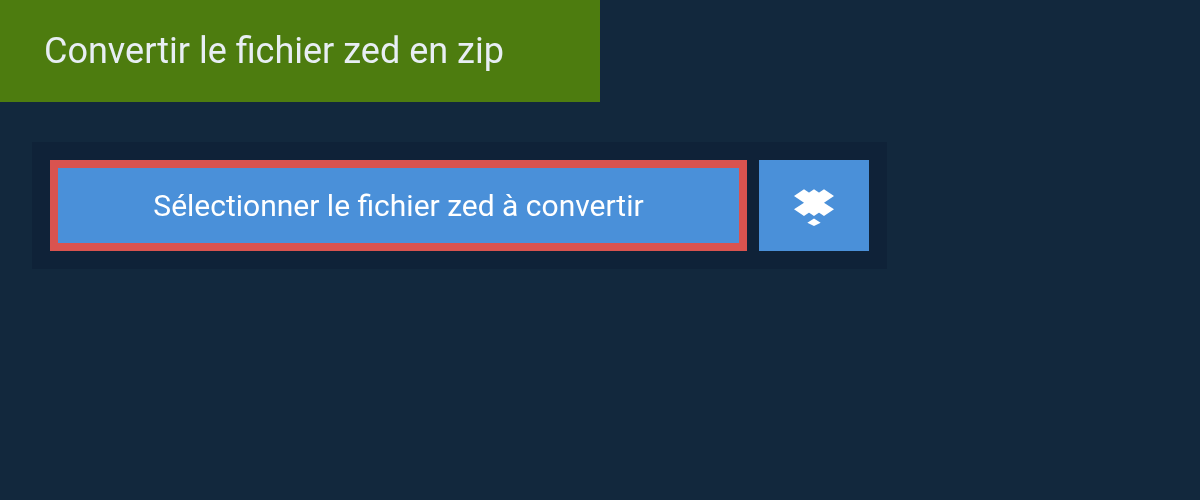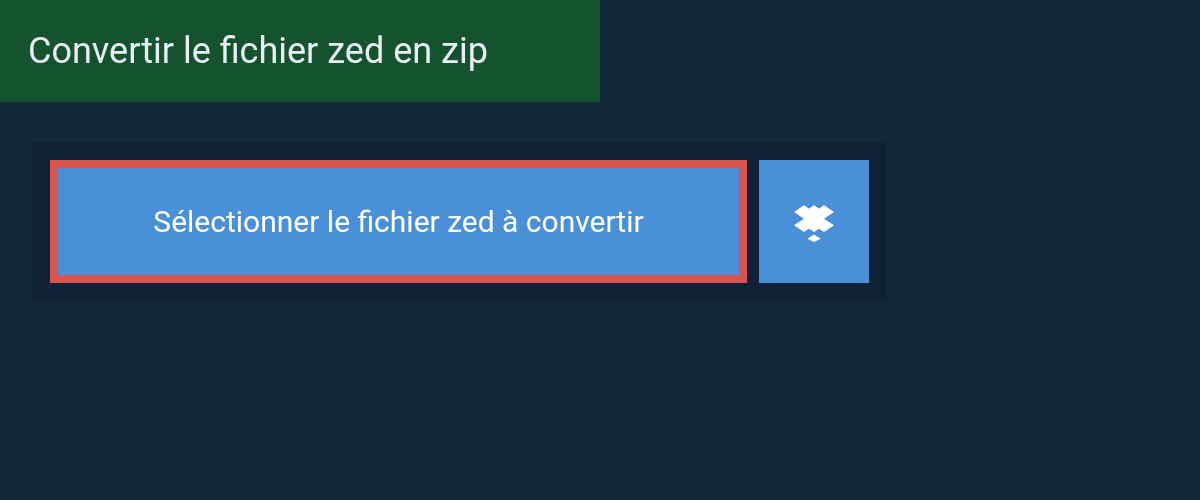--- a/index.html
+++ b/index.html
@@ -8,22 +8,22 @@
       box-sizing: border-box;
     }
     body {
       width: 1200px;
       height: 500px;
       background-color: #12283d;
       font-family: -apple-system, BlinkMacSystemFont, "Segoe UI", Roboto, Helvetica, Arial, sans-serif;
       overflow: hidden;
     }
     .header-bar {
-      background-color: #14532d;
-      padding: 30px 28px;
+      background-color: #4d7c0f;
+      padding: 30px 44px;
       display: inline-block;
       min-width: 600px;
     }
     .page-title {
       color: #e8eef4;
       font-size: 36px;
       font-weight: 400;
     }
     .upload-section {
       background-color: #0f2238;
@@ -33,21 +33,21 @@
       display: flex;
       gap: 12px;
     }
     .select-file-button {
       flex: 1;
       background-color: #4a90d9;
       border: 8px solid #d9534f;
       color: #ffffff;
       font-size: 30px;
       font-weight: 400;
-      padding: 36px 20px;
+      padding: 20px 20px;
       cursor: pointer;
       text-align: center;
       font-family: inherit;
     }
     .dropbox-button {
       width: 110px;
       background-color: #4a90d9;
       border: none;
       cursor: pointer;
       display: flex;

